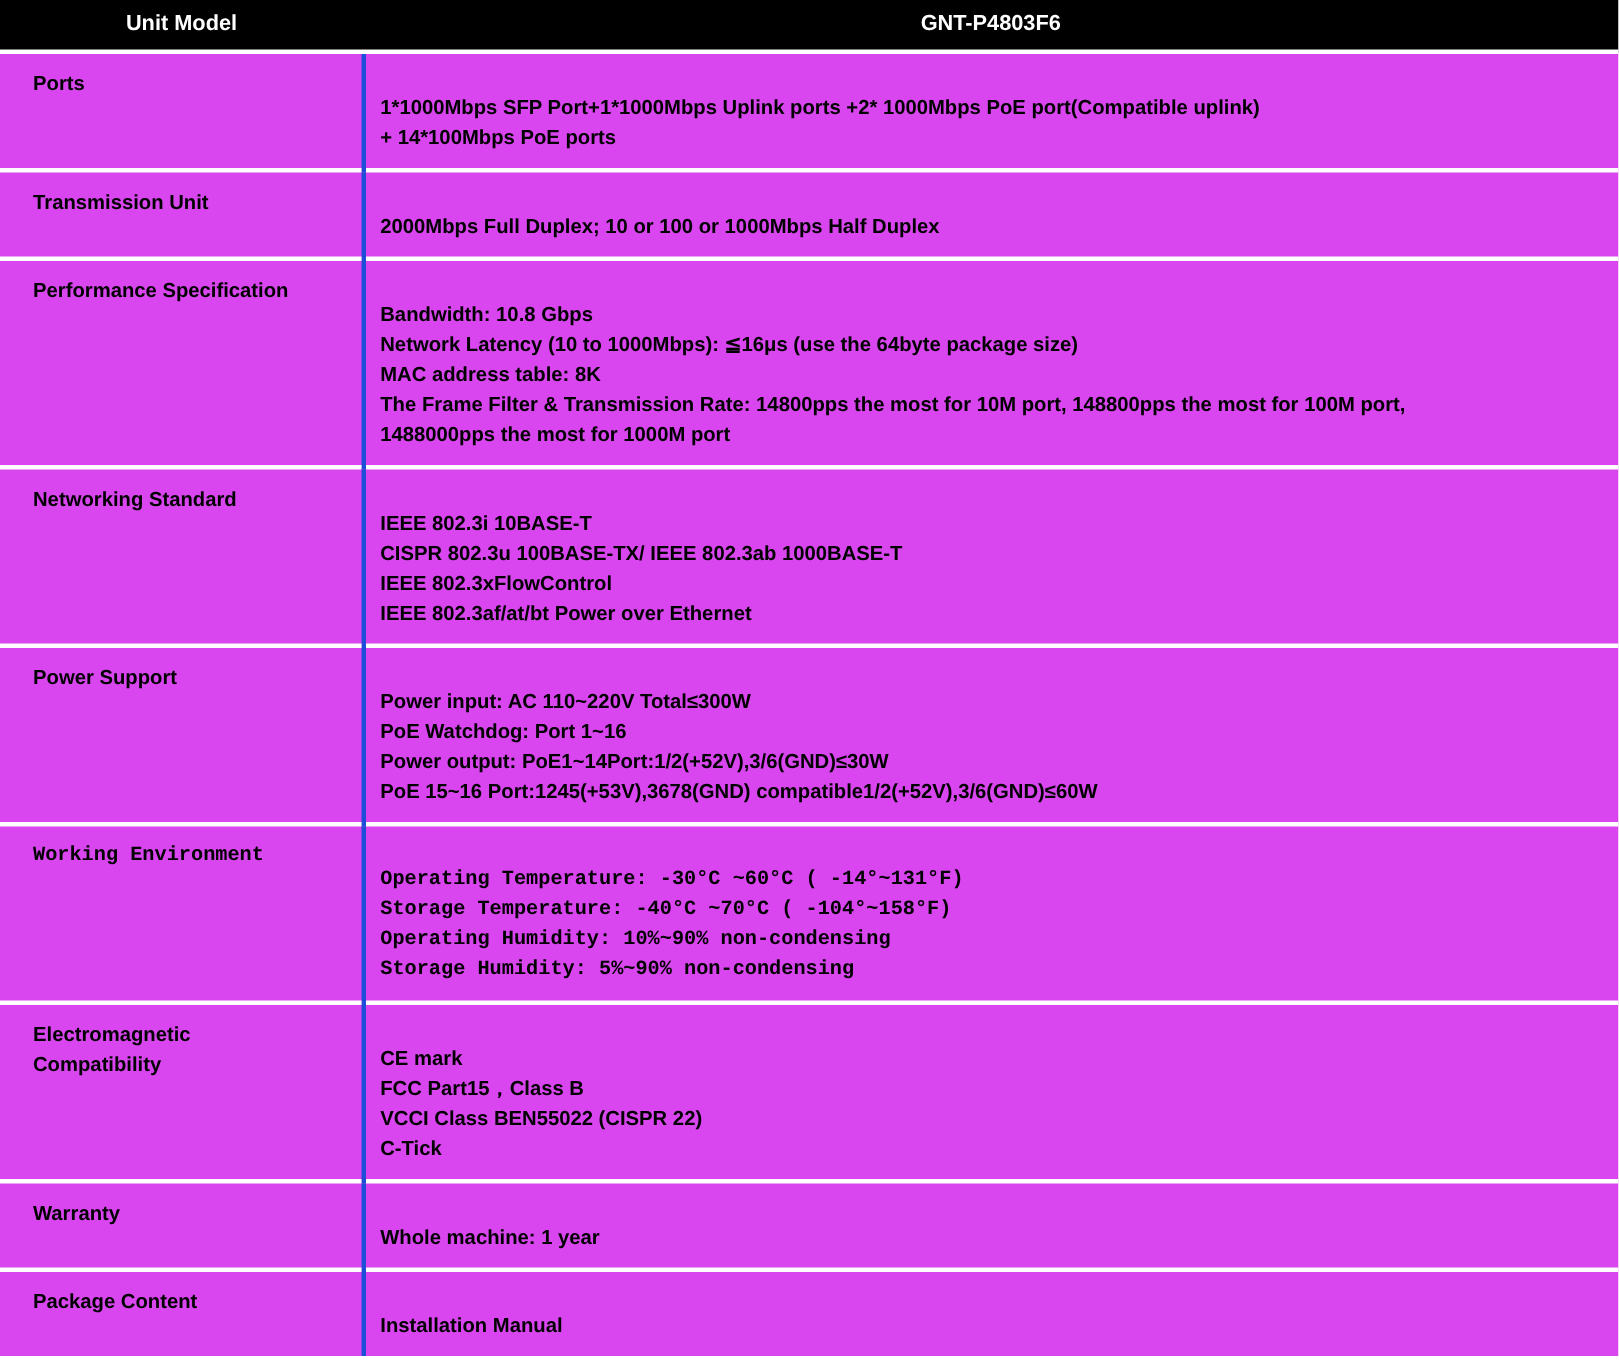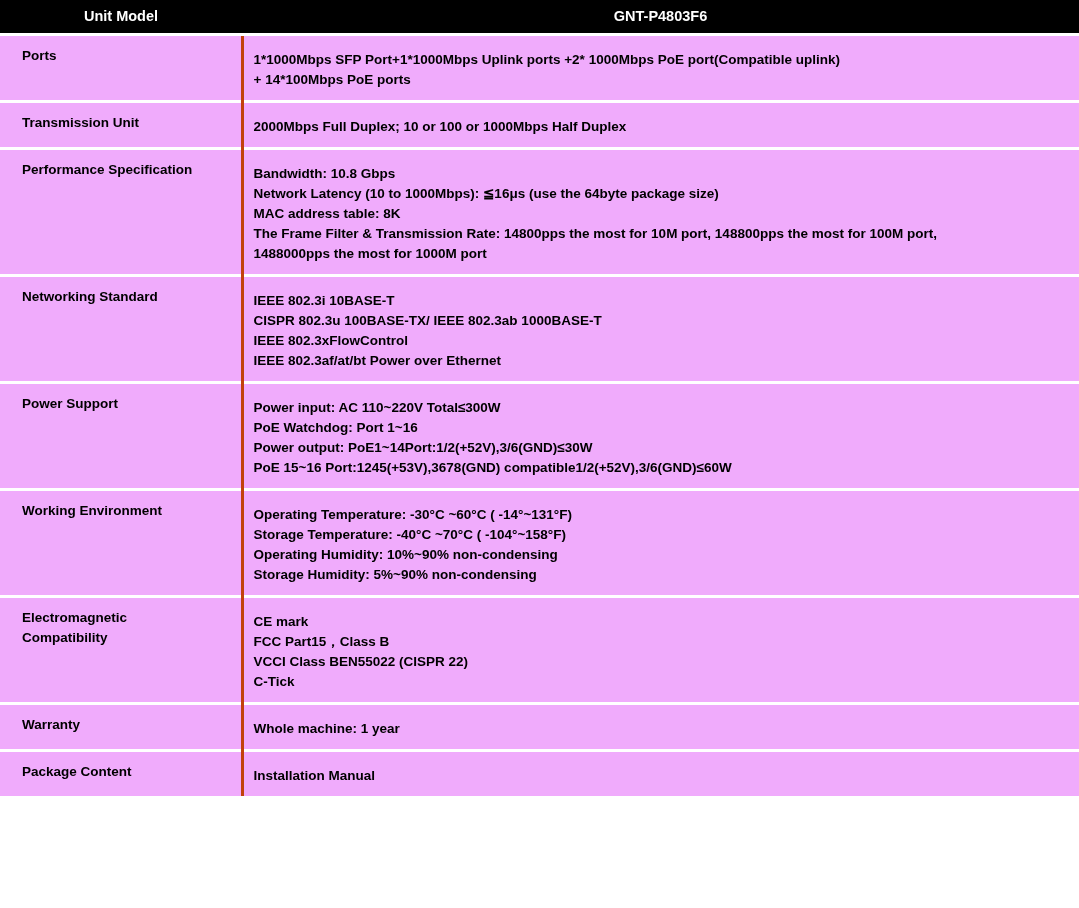--- a/index.html
+++ b/index.html
@@ -35,44 +35,44 @@
   .header-row .hdr-label {
     padding-left: 22px;
   }
   .header-row .hdr-value {
     text-align: center;
     padding-left: 0;
     border-left: 3px solid #ffffff;
   }
 
   .spec-table tr.data-row td {
-    background: #f0abfc;
+    background: #d946ef;
     vertical-align: top;
     font-weight: bold;
     font-size: 13.5px;
     line-height: 20px;
     border-top: 3px solid #ffffff;
     border-bottom: 0;
   }
   .spec-table tr.data-row td.cell-label {
     padding: 10px 6px 10px 22px;
     color: #000000;
   }
   .spec-table tr.data-row td.cell-value {
-    padding: 14px 10px 10px 10px;
-    border-left: 3px solid #c2410c;
+    padding: 26px 10px 10px 10px;
+    border-left: 3px solid #1d4ed8;
     color: #000000;
   }
   .cell-value .line,
   .cell-label .line {
     display: block;
     white-space: pre-wrap;
   }
   .pad-tall td { padding-bottom: 28px; }
-  .pad-mid td { padding-bottom: 18px; }
+  .pad-mid td { padding-bottom: 18px; font-family: Liberation Mono, monospace; }
 </style>
 </head>
 <body>
 
 <table class="spec-table">
   <colgroup>
     <col class="label-col">
     <col class="value-col">
   </colgroup>
   <tbody>

